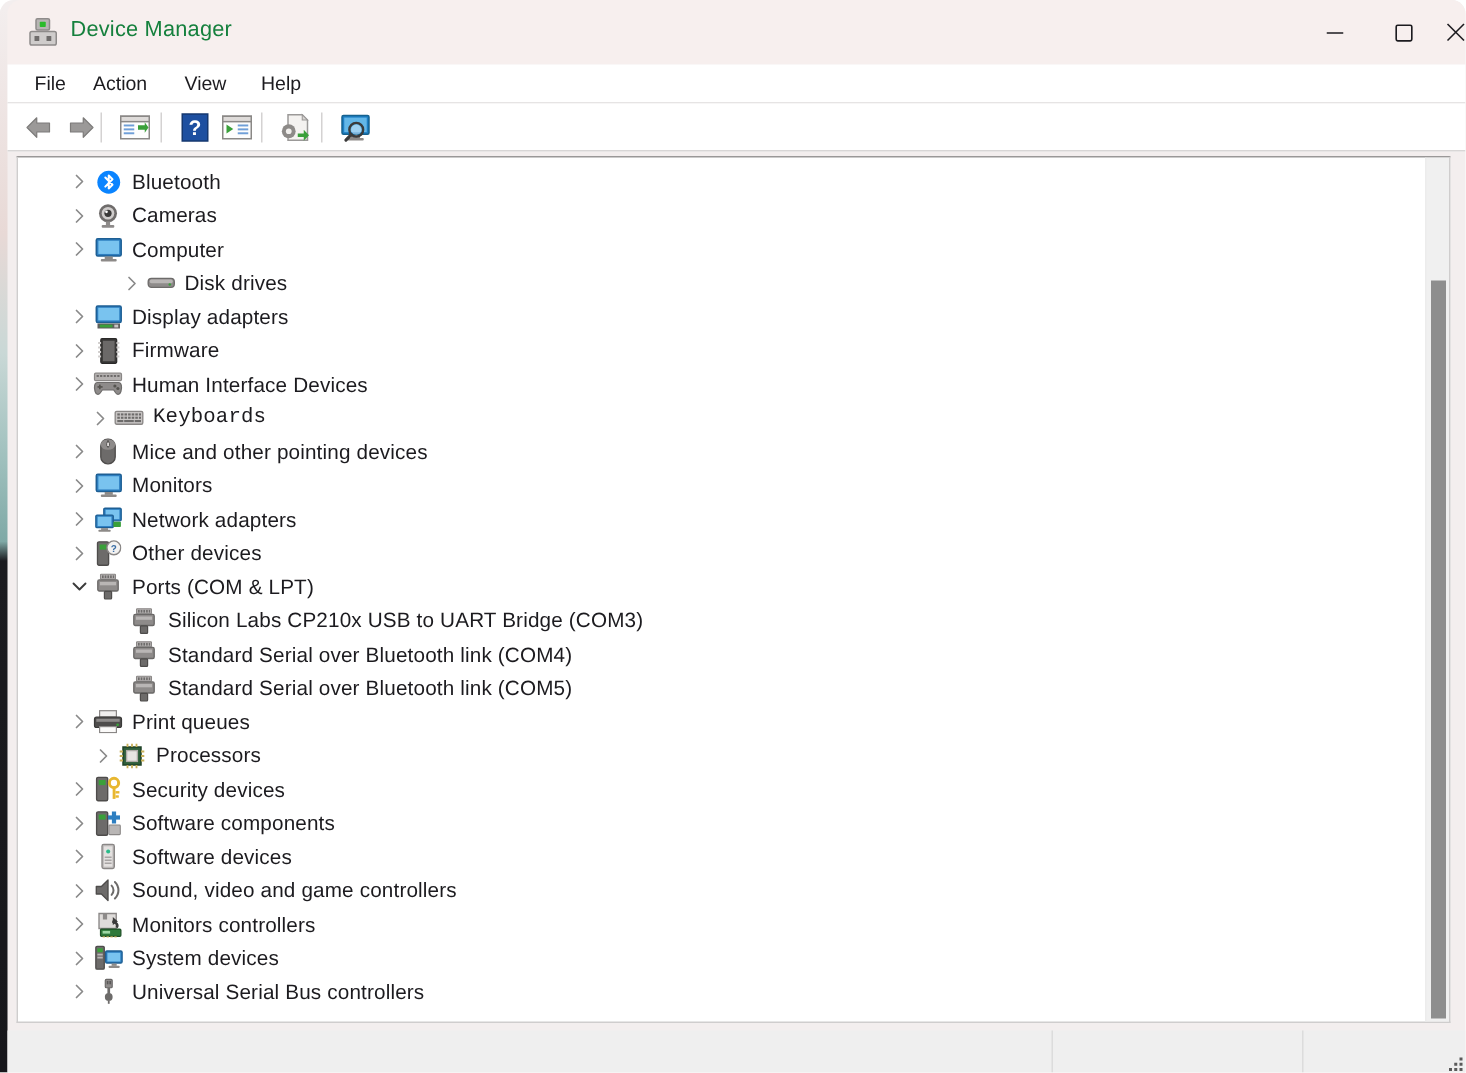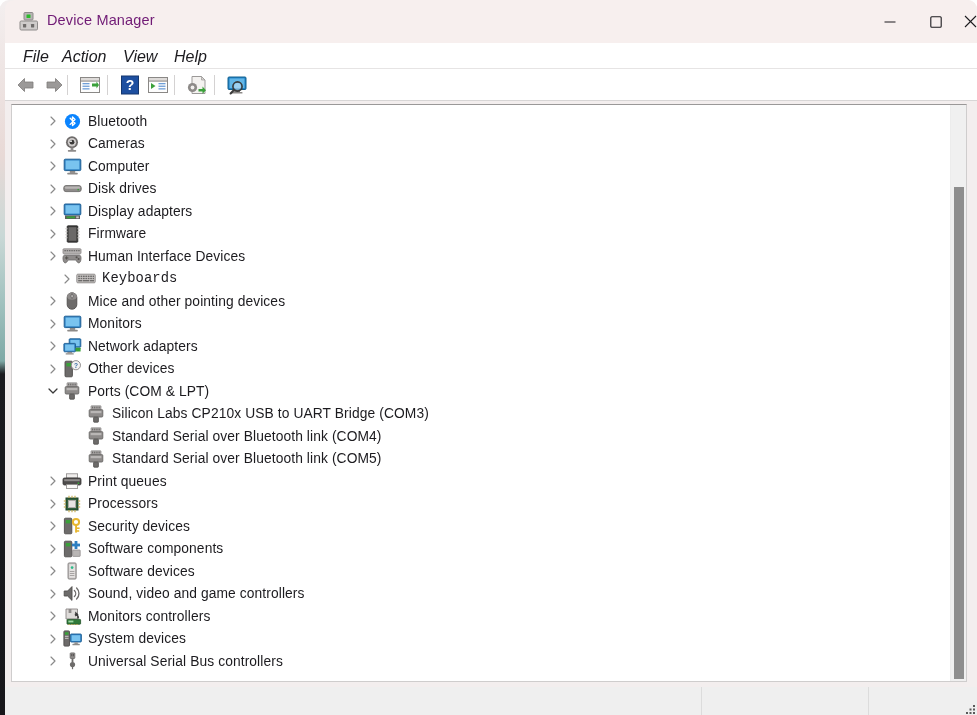--- a/index.html
+++ b/index.html
@@ -41,21 +41,21 @@
   }
   #app-icon {
     position: absolute;
     left: 13px; top: 11px;
     width: 22px; height: 21px;
   }
   #title-text {
     position: absolute;
     left: 42px; top: 12px;
     font-size: 14.5px;
-    color: #701a75;
+    color: #15803d;
     letter-spacing: .15px;
     white-space: nowrap;
   }
   .wbtn {
     position: absolute;
     top: 0;
     width: 46px; height: 43px;
     display: flex; align-items: center; justify-content: center;
   }
   #btn-min  { left: 862px; }
@@ -67,25 +67,24 @@
   #menubar {
     position: absolute;
     left: 5px; top: 43px;
     width: 972px; height: 26px;
     background: #ffffff;
     border-bottom: 1px solid #e6e4e4;
   }
   .menu-item {
     position: absolute;
     top: 4px;
-    font-size: 16px;
+    font-size: 13px;
     color: #1c1b1f;
     padding: 1px 6px;
     white-space: nowrap;
-    font-style: italic;
   }
 
   
   #toolbar {
     position: absolute;
     left: 5px; top: 69px;
     width: 972px; height: 32px;
     background: #ffffff;
     border-bottom: 1px solid #d8d6d6;
   }
@@ -339,21 +338,21 @@
           <div class="dev-icon">
             <svg width="19" height="17" viewBox="0 0 19 17">
       <rect x="1.2" y="1.2" width="16.6" height="11.4" rx="1" fill="#2e7fc1" stroke="#1e5f94" stroke-width="1"></rect>
       <rect x="2.6" y="2.5" width="13.8" height="8.8" fill="#79c3ef"></rect>
       <rect x="6.8" y="13" width="5.4" height="1.9" fill="#8d8a88"></rect>
       <rect x="4.2" y="14.7" width="10.6" height="1.7" rx=".7" fill="#8d8a88"></rect>
     </svg>
           </div>
           <span class="row-label">Computer</span>
         </div>
-        <div class="row" style="padding-left: 18px;">
+        <div class="row" style="padding-left: 18px; margin-left: 35px;">
           <div class="chev">
             <svg width="8" height="10" viewBox="0 0 8 10">
     <path d="M2 1 L6 5 L2 9" fill="none" stroke="#8a8a8a" stroke-width="1.15" stroke-linecap="round" stroke-linejoin="round"></path>
             </svg>
           </div>
           <div class="dev-icon">
             <svg width="19" height="13" viewBox="0 0 19 13">
       <rect x="0.8" y="3.6" width="17.4" height="6" rx="2.2" fill="#8e8b8a" stroke="#6d6b6a" stroke-width=".9"></rect>
       <rect x="1.8" y="4.4" width="15.4" height="2.4" rx="1.2" fill="#b9b6b5"></rect>
       <circle cx="15.2" cy="7.6" r="0.85" fill="#3aa03a"></circle>
@@ -619,21 +618,21 @@
             <svg width="20" height="16" viewBox="0 0 20 16">
       <rect x="4.4" y="0.8" width="11.2" height="4.2" fill="#f0eeed" stroke="#8a8786" stroke-width=".8"></rect>
       <rect x="1" y="5" width="18" height="7" rx="1.4" fill="#4e4c4b" stroke="#3a3938" stroke-width=".8"></rect>
       <rect x="2.2" y="6.2" width="15.6" height="2" fill="#8e8b8a"></rect>
       <circle cx="16.4" cy="10.2" r="0.9" fill="#3aa03a"></circle>
       <rect x="4.4" y="11.4" width="11.2" height="4" fill="#fbfaf9" stroke="#8a8786" stroke-width=".8"></rect>
     </svg>
           </div>
           <span class="row-label">Print queues</span>
         </div>
-        <div class="row" style="padding-left: 18px;">
+        <div class="row" style="padding-left: 18px; margin-left: 16px;">
           <div class="chev">
             <svg width="8" height="10" viewBox="0 0 8 10">
     <path d="M2 1 L6 5 L2 9" fill="none" stroke="#8a8a8a" stroke-width="1.15" stroke-linecap="round" stroke-linejoin="round"></path>
             </svg>
           </div>
           <div class="dev-icon">
             <svg width="18" height="18" viewBox="0 0 18 18">
       <rect x="3" y="3" width="12" height="12" fill="#2f5e3a" stroke="#1f4227" stroke-width="1"></rect>
       <rect x="5.4" y="5.4" width="7.2" height="7.2" fill="#e8e5e2" stroke="#b0aca8" stroke-width=".9"></rect>
       <g stroke="#c8b05a" stroke-width="1.2">

